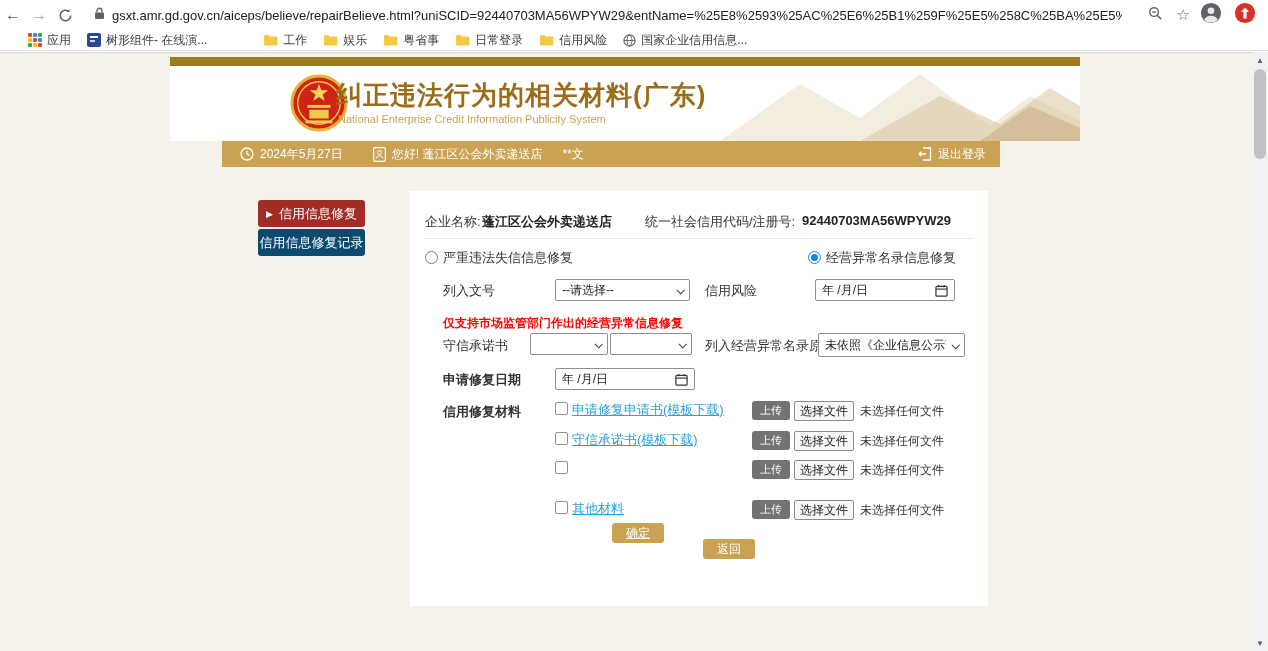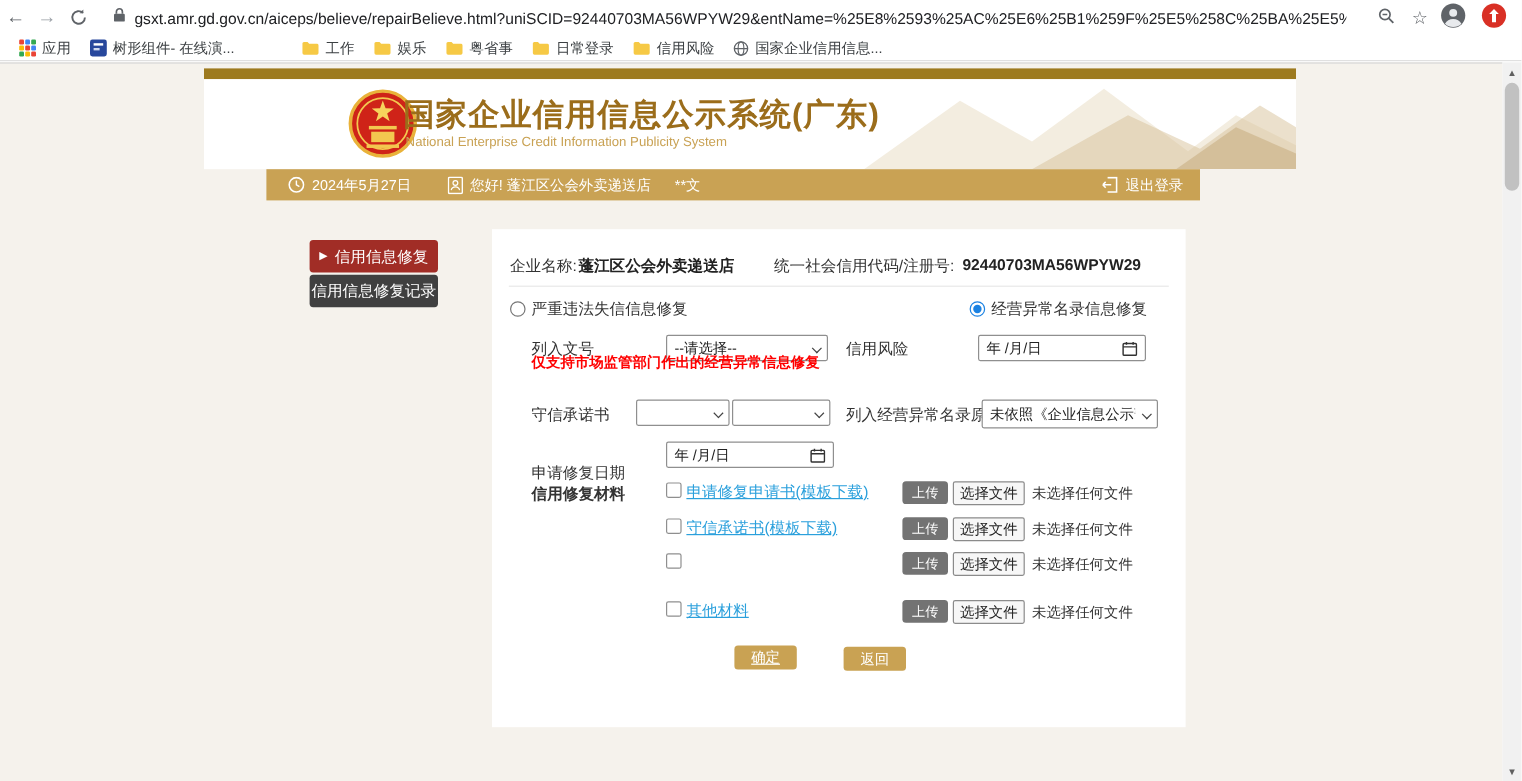--- a/index.html
+++ b/index.html
@@ -12,21 +12,21 @@
   .nav-ico { width:26px; text-align:center; font-size:16px; color:#5f6368; cursor:pointer; }
   .nav-ico.fwd { color:#9aa0a6; }
   .nav-ico svg { vertical-align:middle; }
   .urlbar { display:flex; align-items:center; flex:1; height:26px; margin-left:6px; }
   .lock-icon { margin:0 7px 0 10px; }
   .url-text { font-size:13px; color:#202124; white-space:nowrap; overflow:hidden; max-width:1010px; }
   .url-right { display:flex; align-items:center; gap:14px; margin-left:auto; margin-right:10px; }
   .zoom-icon, .star-icon { color:#5f6368; font-size:15px; cursor:pointer; }
   .avatar-btn, .update-btn { cursor:pointer; }
 
-  .chrome-bm { position:absolute; top:30px; left:0; width:1268px; height:21px; background:#fff; display:flex; align-items:center; gap:4px; padding-left:12px; border-bottom:1px solid #e0e0e0; }
+  .chrome-bm { position:absolute; top:30px; left:0; width:1268px; height:21px; background:#fff; display:flex; align-items:center; gap:4px; padding-left:24px; border-bottom:1px solid #e0e0e0; }
   .bm-item { display:flex; align-items:center; gap:5px; font-size:12px; color:#3c4043; padding:2px 8px 2px 4px; cursor:pointer; white-space:nowrap; }
   .grid-ico { display:grid; grid-template-columns:repeat(3,4px); grid-gap:1px; }
   .grid-ico i { width:4px; height:4px; border-radius:1px; }
   .tree-fav { width:14px; height:14px; background:#27479c; border-radius:2px; position:relative; }
   .tree-fav::before { content:""; position:absolute; left:3px; top:3px; width:8px; height:2px; background:#fff; }
   .tree-fav::after { content:""; position:absolute; left:3px; top:7px; width:5px; height:2px; background:#cdd7f0; }
   .folder-ico svg, .globe-ico svg { display:block; }
 
   
   .page { position:absolute; top:52px; left:0; width:1252px; height:599px; background:#f5f2ec; overflow:hidden; border-top:1px solid #d6d6d6; }
@@ -39,21 +39,21 @@
 
   .gold-bar { position:absolute; top:88px; left:222px; width:778px; height:26px; background:#c9a254; color:#fff; display:flex; align-items:center; font-size:12px; }
   .gb-ico { margin:0 6px 0 18px; display:flex; }
   .gb-date, .gb-greet, .gb-user { margin-right:6px; }
   .gb-user { margin-left:14px; }
   .gb-right { margin-left:auto; display:flex; align-items:center; margin-right:14px; cursor:pointer;justify-content:center; }
   .gb-right .gb-ico { margin:0 6px 0 0; }
 
   .side-btn { position:absolute; left:258px; width:107px; height:27px; color:#fff; font-size:13px; display:flex; align-items:center; justify-content:center; border-radius:3px; cursor:pointer; }
   .side-btn.active { top:147px; background:#a12d26; }
-  .side-btn.records { top:176px; background:#404040; }
+  .side-btn.records { top:176px; background:#0c4a6e; }
   .side-btn .tri { font-size:9px; margin-right:6px; }
 
   
   .panel { position:absolute; top:138px; left:410px; width:578px; height:415px; background:#fff; font-size:13px; color:#333; }
   .row { position:absolute; left:0; width:100%; }
   .lbl { position:absolute; color:#333; }
   .company-row { top:22px; }
   .company-row b { color:#222; }
   .divider { position:absolute; top:47px; left:14px; width:550px; border-top:1px solid #e8e8e8; }
   .radio { display:inline-block; width:13px; height:13px; border:1px solid #777; border-radius:50%; background:#fff; vertical-align:-2px; margin-right:5px; }
@@ -210,21 +210,21 @@
         <svg width="58" height="58" viewBox="0 0 60 60">
           <circle cx="30" cy="30" r="28" fill="#cf2318"></circle>
           <circle cx="30" cy="30" r="28" fill="none" stroke="#e9b23a" stroke-width="3"></circle>
           <circle cx="30" cy="30" r="22" fill="none" stroke="#f3c74f" stroke-width="1.5"></circle>
           <polygon points="30,10 32.4,16.8 39.5,16.9 33.8,21.2 35.9,28 30,23.9 24.1,28 26.2,21.2 20.5,16.9 27.6,16.8" fill="#f7d35c"></polygon>
           <rect x="18" y="32" width="24" height="3" fill="#f3c74f"></rect>
           <rect x="20" y="37" width="20" height="9" fill="#f3c74f"></rect>
           <rect x="16" y="48" width="28" height="3" fill="#f3c74f"></rect>
         </svg>
       </span>
-      <div class="site-title">国家企业信用信息公示系统(广东)</div>
+      <div class="site-title">纠正违法行为的相关材料(广东)</div>
       <div class="site-sub">National Enterprise Credit Information Publicity System</div>
     </div>
 
     <div class="gold-bar">
       <span class="gb-ico">
         <svg width="14" height="14" viewBox="0 0 14 14">
             <circle cx="7" cy="7" r="6" fill="none" stroke="#fff" stroke-width="1.3"></circle>
             <path d="M7 3.5V7l2.5 1.5" fill="none" stroke="#fff" stroke-width="1.2"></path>
           </svg>
       </span>
@@ -289,39 +289,39 @@
             <svg width="13" height="13" viewBox="0 0 14 14">
                 <rect x="1" y="2.5" width="12" height="10.5" rx="1" fill="none" stroke="#333" stroke-width="1.3"></rect>
                 <line x1="1" y1="5.5" x2="13" y2="5.5" stroke="#333" stroke-width="1.2"></line>
                 <line x1="4" y1="1" x2="4" y2="3.5" stroke="#333" stroke-width="1.3"></line>
                 <line x1="10" y1="1" x2="10" y2="3.5" stroke="#333" stroke-width="1.3"></line>
               </svg>
           </span>
         </span>
       </div>
 
-      <div class="warn" style="top:103px; left:33px;">仅支持市场监管部门作出的经营异常信息修复</div>
+      <div class="warn" style="top:124px; left:33px;">仅支持市场监管部门作出的经营异常信息修复</div>
 
       <div class="row" style="top:142px; height:24px;">
         <span class="lbl" style="left:33px; top:4px;">守信承诺书</span>
         <span class="sel" style="left:120px; width:78px;">
             <span class="caret"></span>
           </span>
         <span class="sel" style="left:200px; width:82px;">
             <span class="caret"></span>
           </span>
         <span class="lbl" style="left:295px; top:4px;">列入经营异常名录原因</span>
         <span class="sel" style="left:408px; width:147px; height:24px;">
           <span style="overflow:hidden; white-space:nowrap;">未依照《企业信息公示暂行条</span>
             <span class="caret" style="top:9px;"></span>
         </span>
       </div>
 
       <div class="row" style="top:177px; height:22px;">
-        <span class="lbl" style="left:33px; top:17px;">申请修复日期</span>
+        <span class="lbl" style="left:33px; top:3px;font-weight:bold;">申请修复日期</span>
         <span class="datebox" style="left:145px; width:140px;">
           <span>年 /月/日</span>
           <span class="cal">
             <svg width="13" height="13" viewBox="0 0 14 14">
                 <rect x="1" y="2.5" width="12" height="10.5" rx="1" fill="none" stroke="#333" stroke-width="1.3"></rect>
                 <line x1="1" y1="5.5" x2="13" y2="5.5" stroke="#333" stroke-width="1.2"></line>
                 <line x1="4" y1="1" x2="4" y2="3.5" stroke="#333" stroke-width="1.3"></line>
                 <line x1="10" y1="1" x2="10" y2="3.5" stroke="#333" stroke-width="1.3"></line>
               </svg>
           </span>
@@ -354,21 +354,21 @@
       </div>
 
       <div class="row" style="top:308px; height:22px;padding-left:26px;">
         <span class="chk" style="left:145px; top:2px;"></span>
         <a class="mat-link" style="left:162px; top:1px;">其他材料</a>
         <button class="upload-btn" style="left:342px; top:1px;">上传</button>
         <span class="choose-btn" style="left:384px; top:1px;">选择文件</span>
         <span class="nofile" style="left:450px; top:1px;">未选择任何文件</span>
       </div>
 
-      <button class="form-btn" style="top:347px; left:202px;text-decoration:underline;">确定</button>
+      <button class="form-btn" style="top:332px; left:202px;text-decoration:underline;">确定</button>
       <button class="form-btn" style="top:348px; left:293px;">返回</button>
     </div>
   </div>
 
   <div class="scrollbar">
     <span class="sb-arrow up">▲</span>
     <span class="sb-thumb"></span>
     <span class="sb-arrow down">▼</span>
   </div>
 

